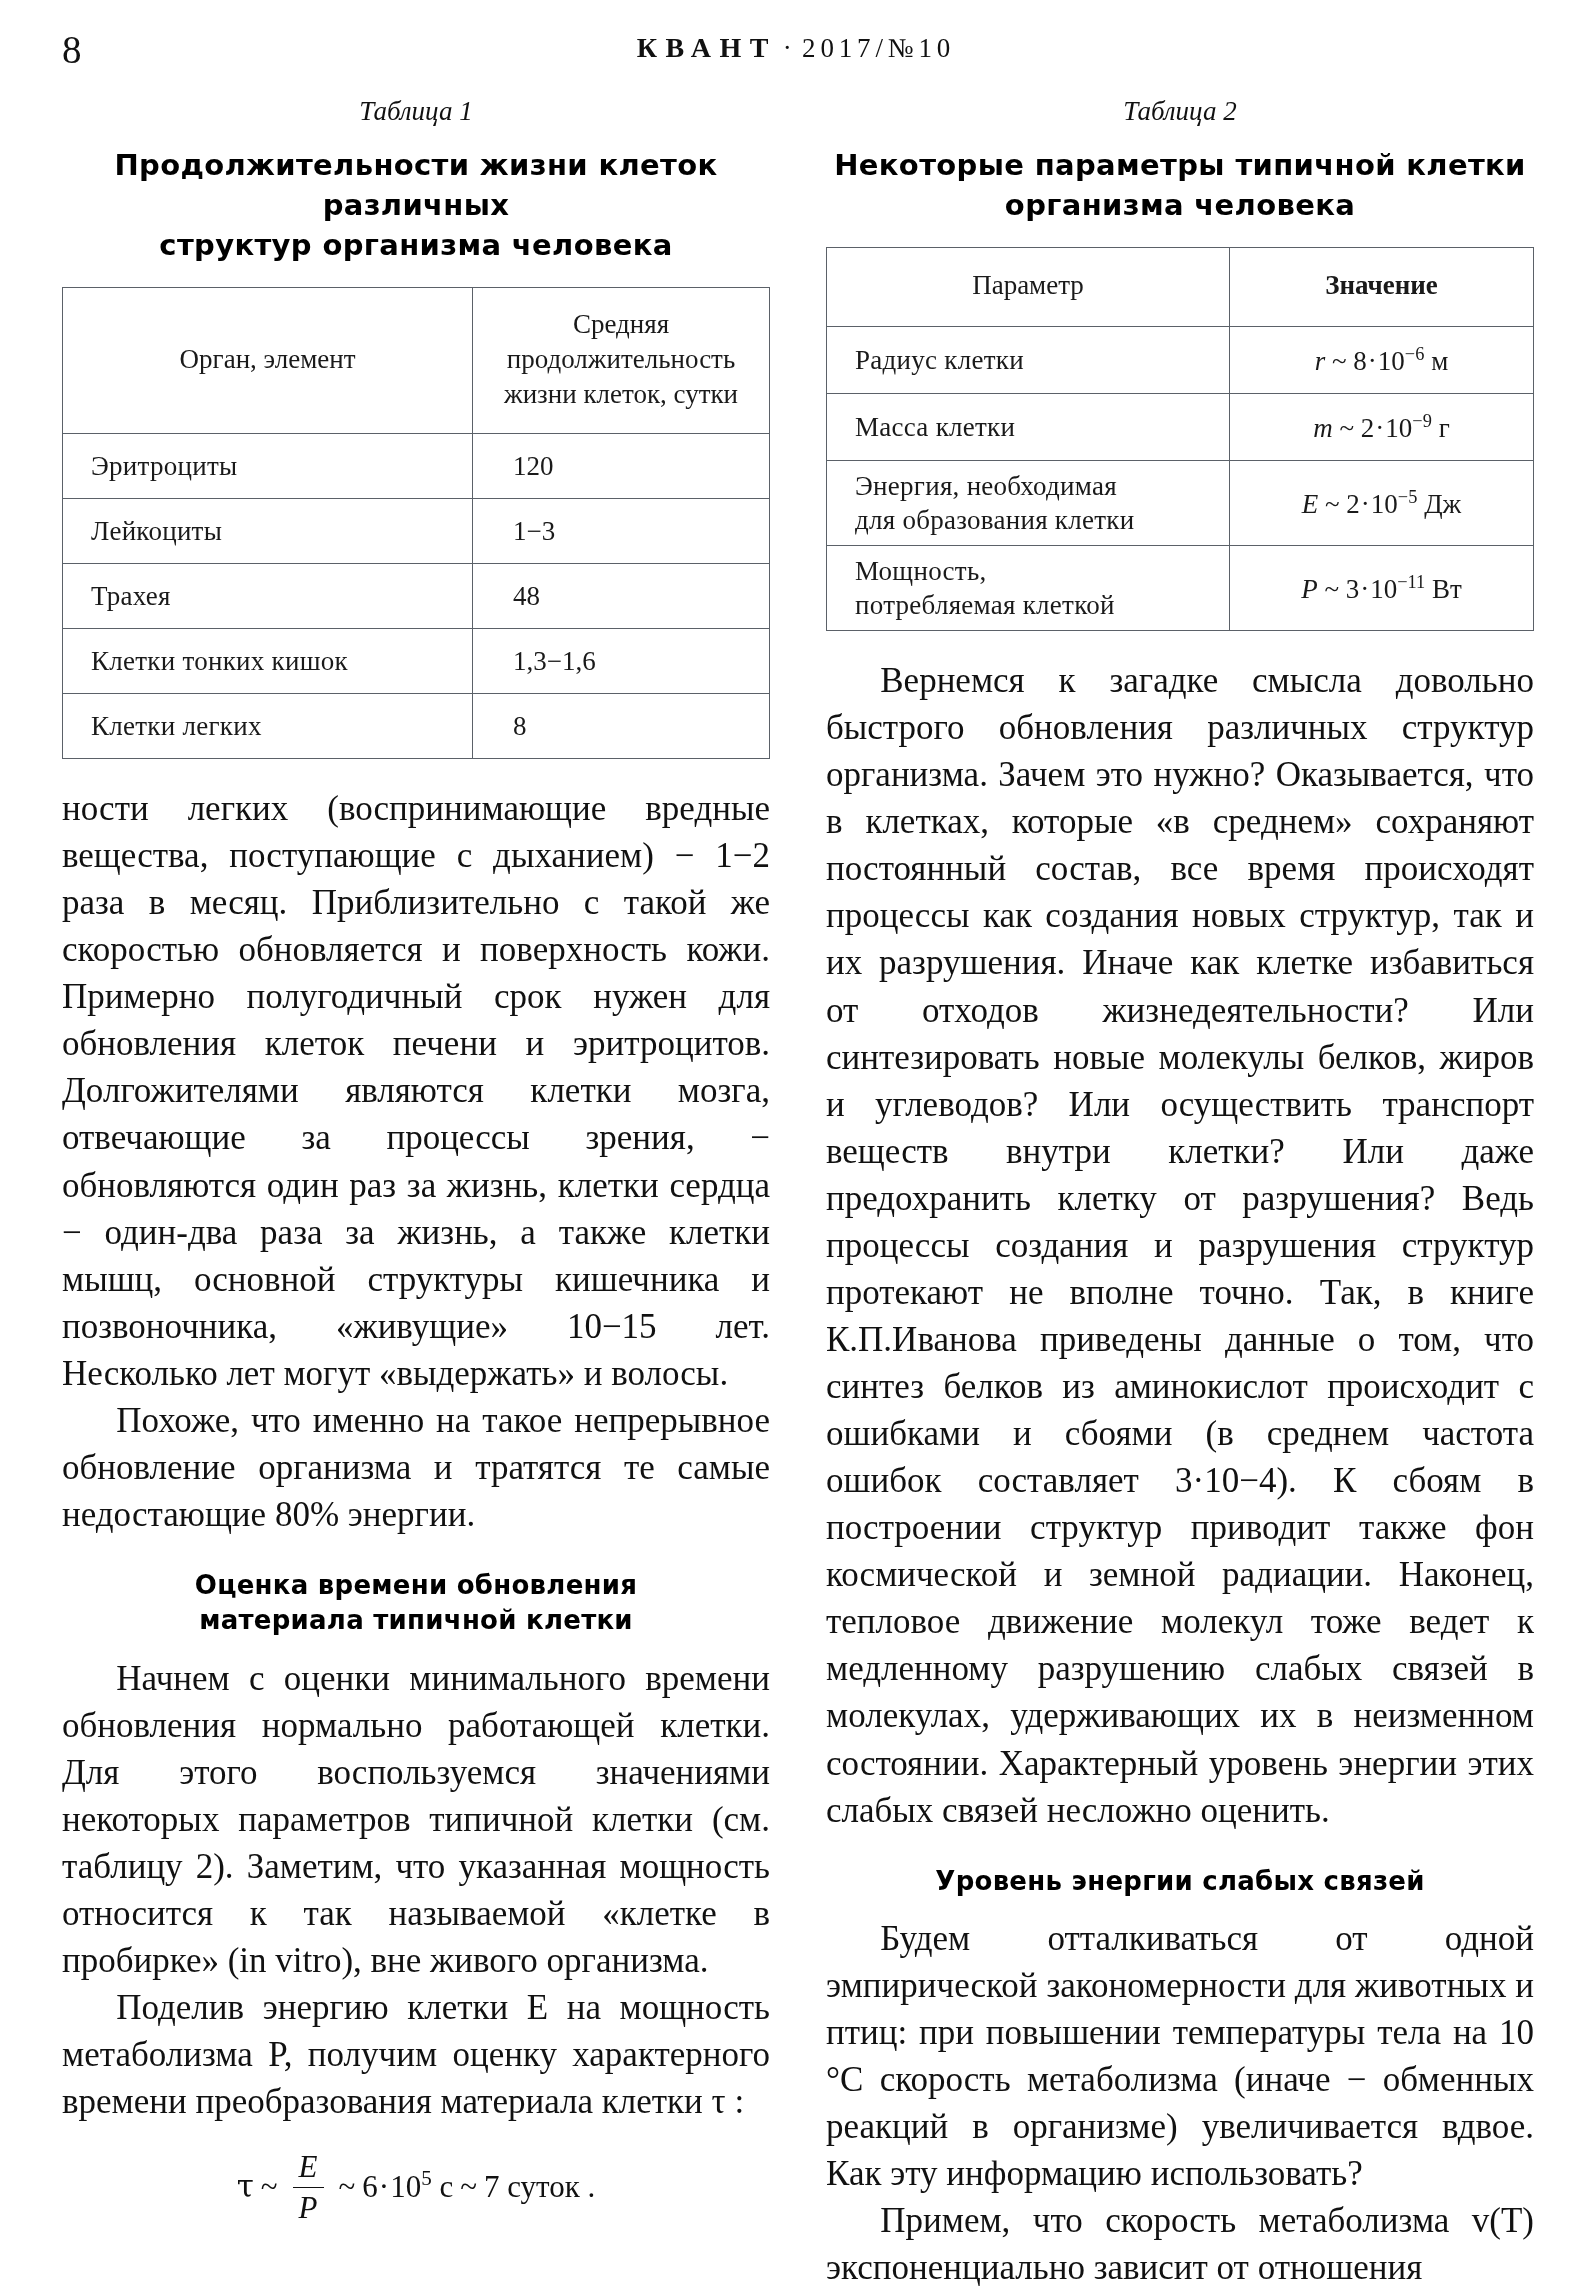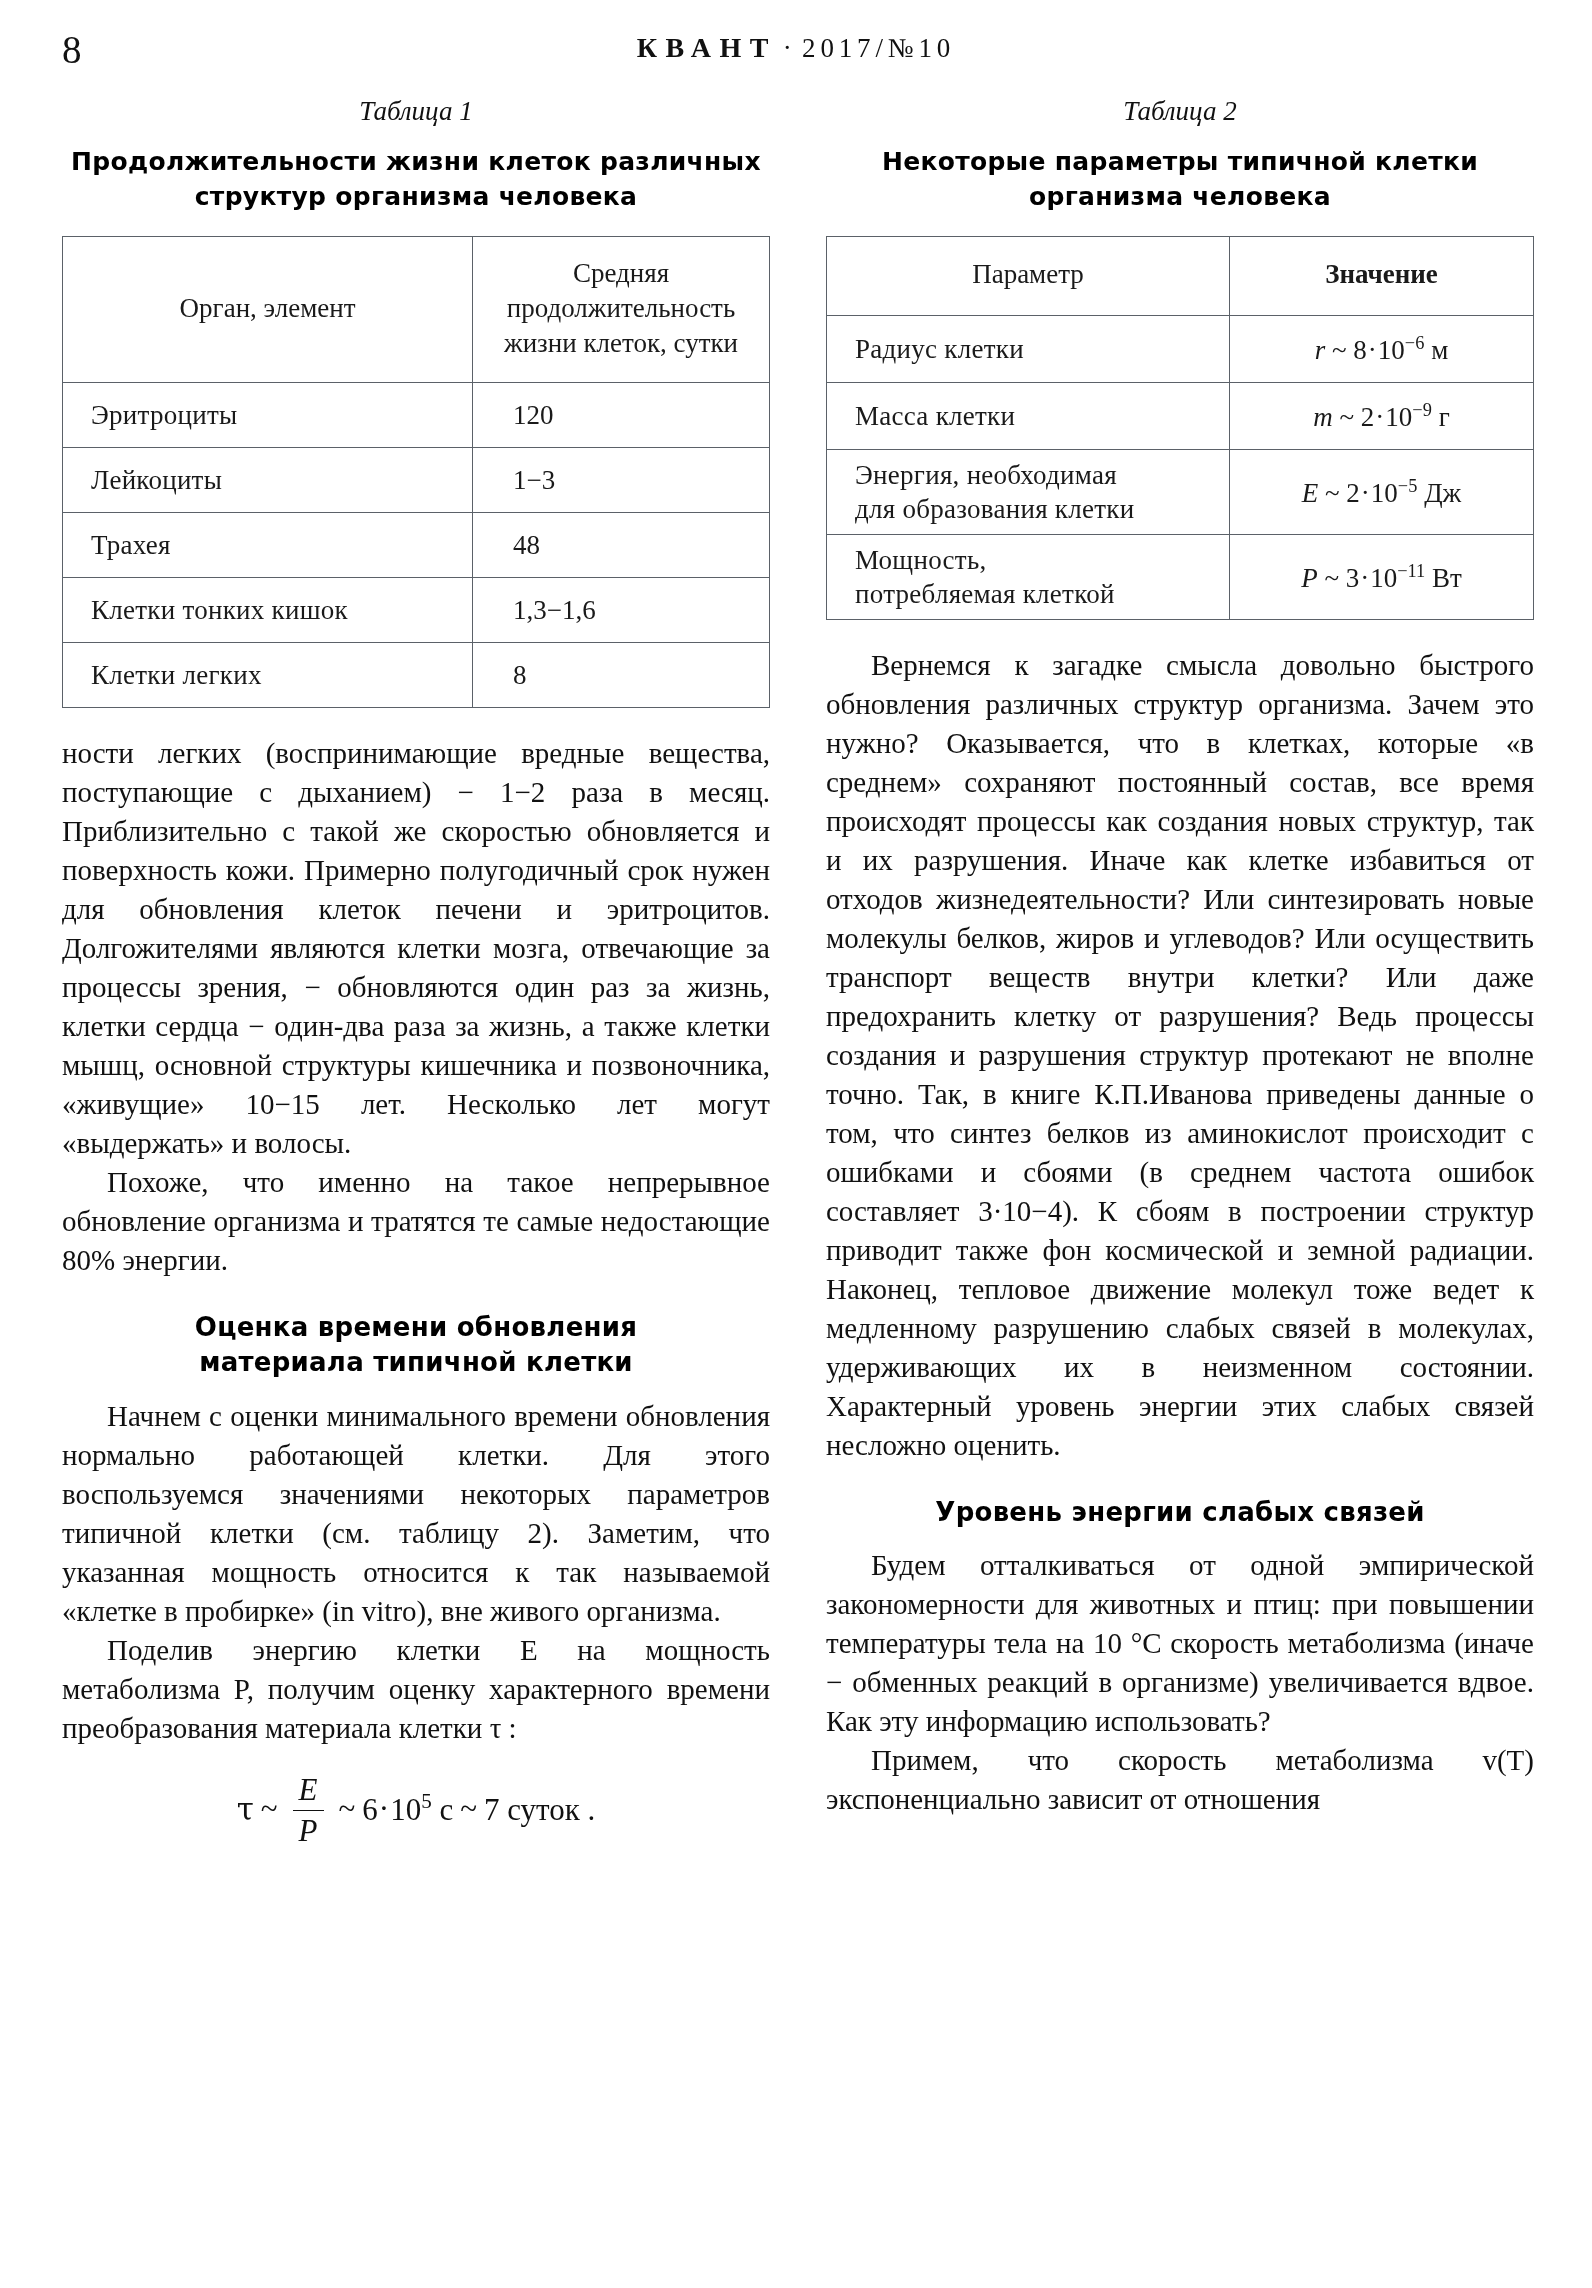--- a/index.html
+++ b/index.html
@@ -79,21 +79,21 @@
     font-style: italic;
     font-size: 27px;
     margin: 0 0 18px 0;
     color: #111;
     font-family: "Liberation Serif", serif;
   }
   .tabletitle {
     text-align: center;
     font-family: "DejaVu Sans", sans-serif;
     font-weight: bold;
-    font-size: 25px;
+    font-size: 29px;
     line-height: 1.38;
     letter-spacing: 0.012em;
     color: #000;
     margin: 16px 0 22px 0;
   }
   table.data {
     border-collapse: collapse;
     width: 100%;
     font-family: "Liberation Serif", serif;
     font-size: 27px;
@@ -128,21 +128,21 @@
   .t2 .c2 { width: 43%; font-weight: bold; }
   .t2 td.lbl { padding: 8px 16px; line-height: 1.26; }
   .t2 td.val { text-align: center; }
   .mvar { font-style: italic; }
   sup.exp { font-size: 0.68em; vertical-align: super; font-style: normal; }
   .dot { padding: 0 1px; }
 
   
   p.body {
     margin: 0;
-    font-size: 29px;
+    font-size: 35px;
     line-height: 1.345;
     text-align: justify;
     text-justify: inter-word;
     color: #111;
     hyphens: manual;
   }
   p.body.indent { text-indent: 1.55em; }
   p.body.first { text-indent: 0; }
 
   h2.section {

